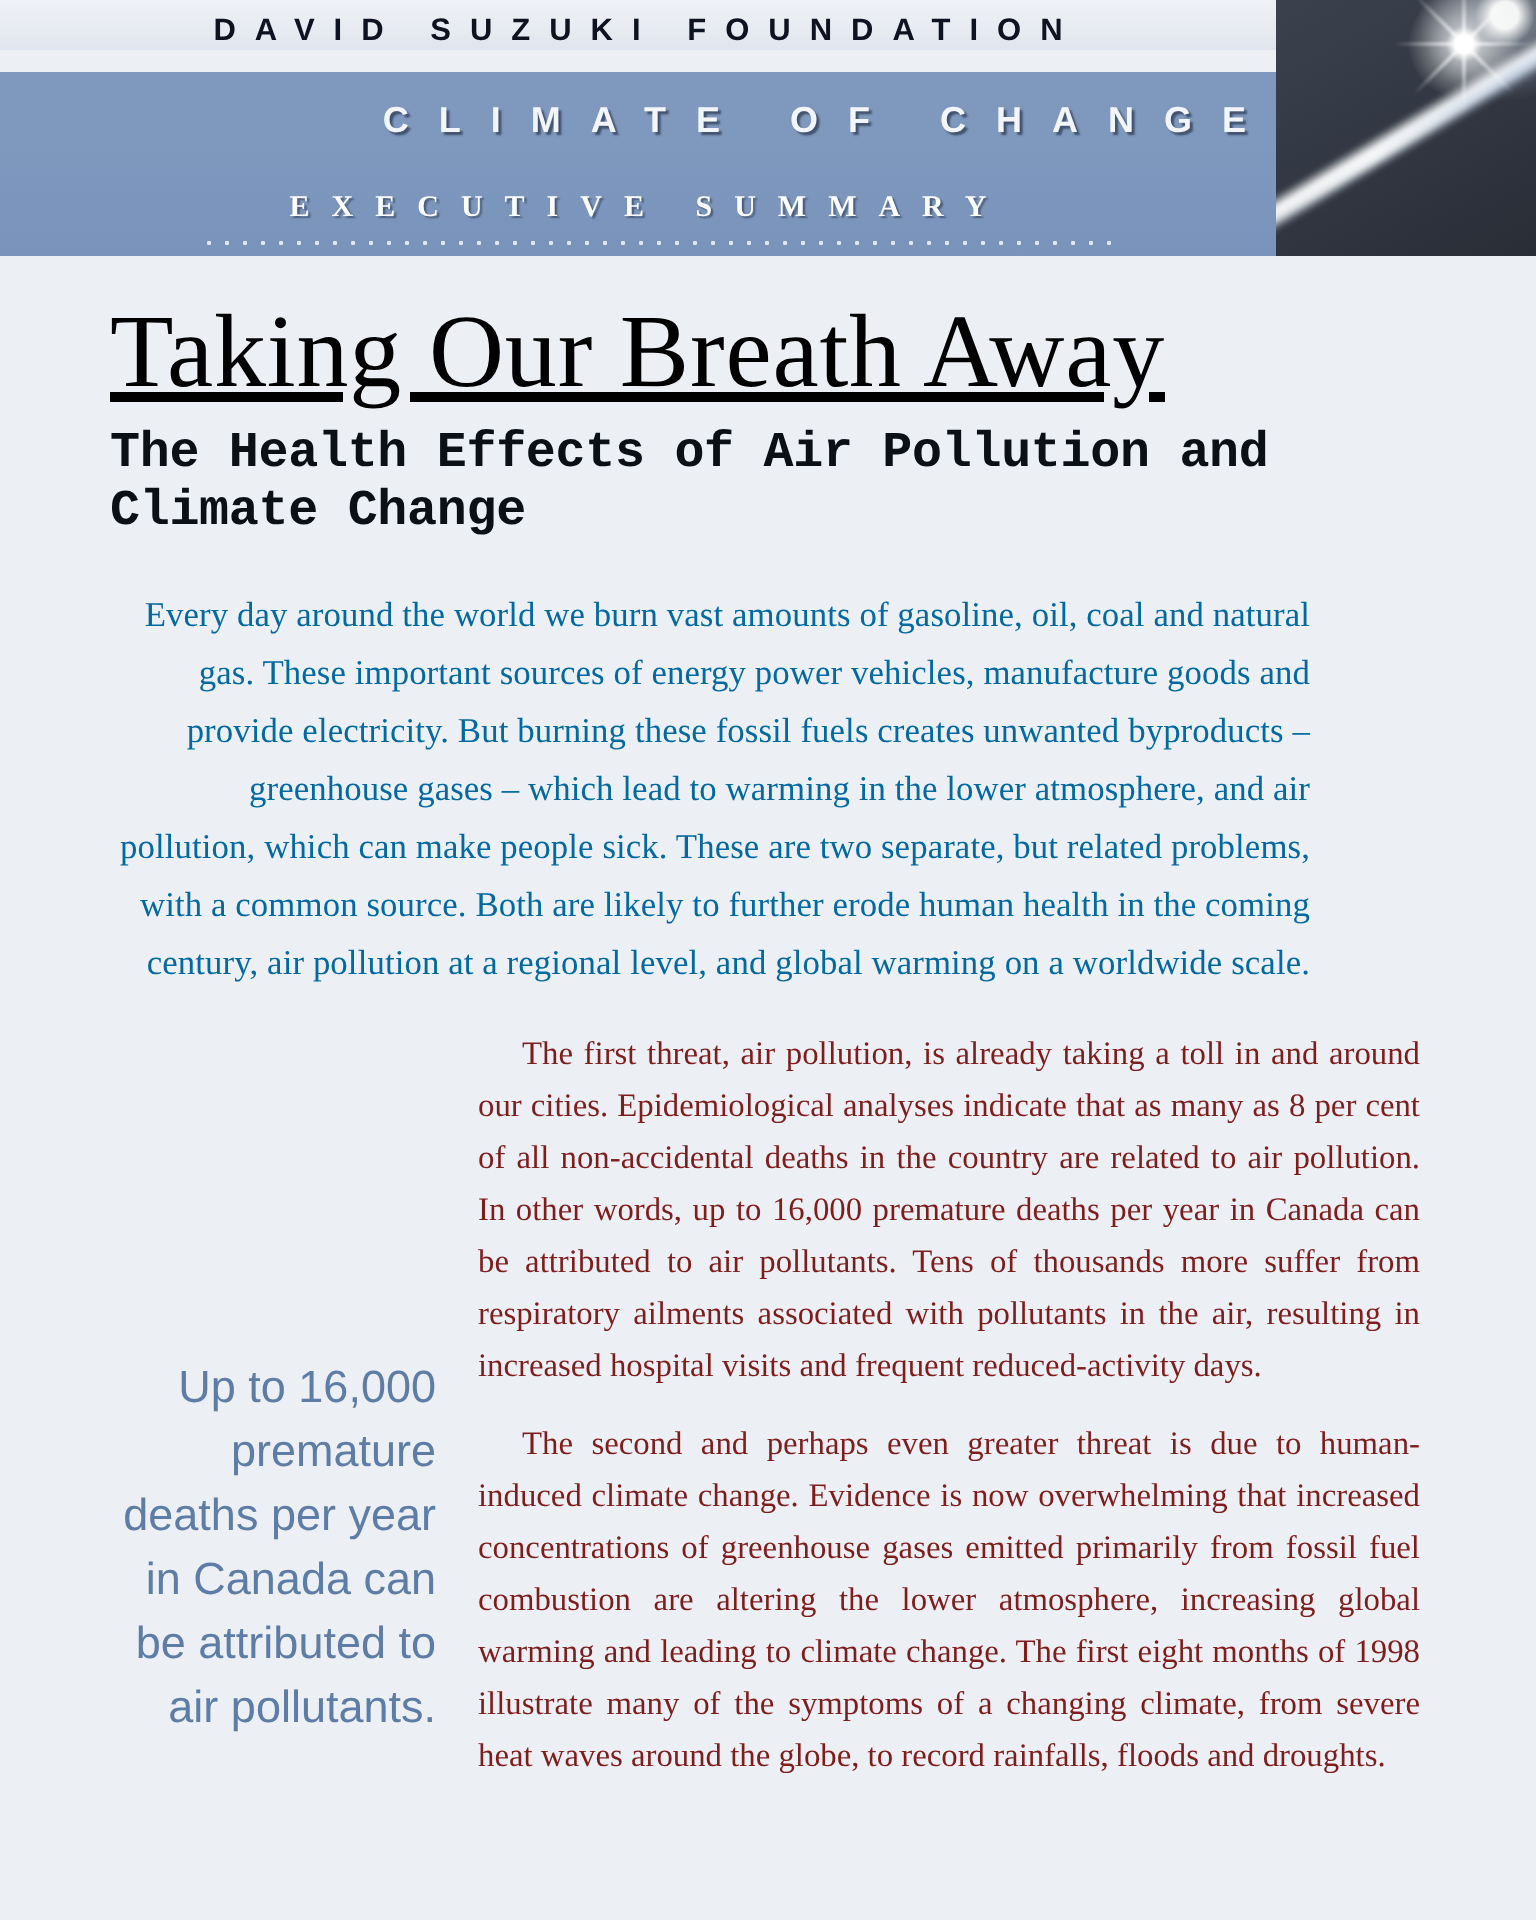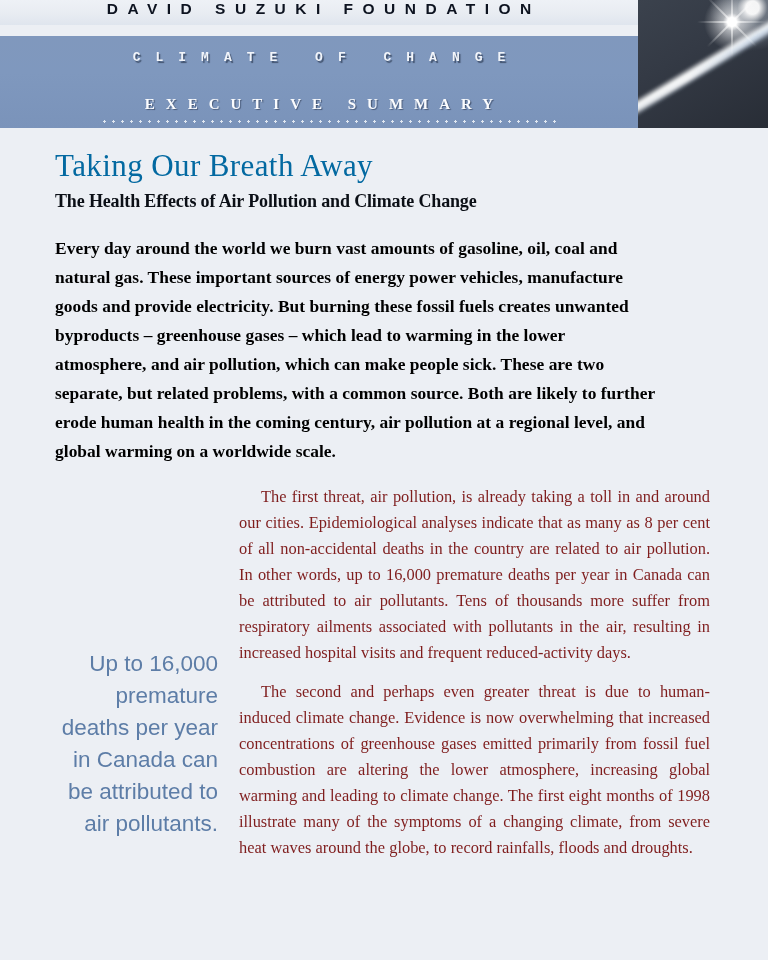--- a/index.html
+++ b/index.html
@@ -23,21 +23,21 @@
   }
 
   .org-strip {
     position: absolute;
     left: 0;
     top: 0;
     width: 638px;
     height: 25px;
     background: linear-gradient(to bottom, #eef1f6 0%, #e8ecf2 55%, #dfe5ee 100%);
     display: flex;
-    align-items: flex-start;
+    align-items: flex-end;
     justify-content: center;
   }
   .org-strip-name {
     font-family: "Liberation Sans", sans-serif;
     font-weight: bold;
     font-size: 15.5px;
     letter-spacing: 9.5px;
     color: #0d1320;
     text-indent: 9.5px;
     white-space: nowrap;
@@ -50,24 +50,24 @@
     width: 638px;
     height: 92px;
     background: linear-gradient(to bottom, #8098bd 0%, #7f98be 40%, #7a93ba 100%);
     overflow: hidden;
   }
   .band-title {
     position: absolute;
     left: 0;
     top: 14px;
     width: 638px;
-    text-align: center;
-    font-family: Liberation Mono, monospace;
-    font-weight: bold;
-    font-size: 13px;
+    text-align: right;
+    font-family: Liberation Sans, sans-serif;
+    font-weight: bold;
+    font-size: 18px;
     letter-spacing: 15px;
     text-indent: 15px;
     color: #f2f5fa;
     text-shadow: 1.5px 1.5px 1px rgba(15,25,45,0.55);
     white-space: nowrap;
   }
   .band-dots {
     position: absolute;
     left: 100px;
     top: 84px;
@@ -165,45 +165,47 @@
 
   
   .page-body {
     padding: 0 58px 0 55px;
   }
 
   .doc-title {
     margin: 20px 0 0 0;
     font-family: "Liberation Serif", serif;
     font-weight: normal;
-    font-size: 31px;
+    font-size: 52px;
     line-height: 1.04;
-    color: #0369a1;
+    color: #000000;
     letter-spacing: 0.4px;
+    text-decoration: underline;
   }
 
   .doc-subtitle {
     margin: 9px 0 11px 0;
-    font-family: Liberation Serif, serif;
-    font-weight: bold;
-    font-size: 18px;
+    font-family: Liberation Mono, monospace;
+    font-weight: bold;
+    font-size: 25px;
     line-height: 1.15;
     color: #0b0f16;
     letter-spacing: -0.15px;
   }
 
   .lede {
     margin: 22px 0 0 0;
     font-family: "Liberation Serif", serif;
-    font-weight: bold;
+    font-weight: normal;
     font-size: 17.4px;
     line-height: 1.67;
-    color: #000000;
+    color: #0369a1;
     letter-spacing: 0.05px;
     max-width: 600px;
+    text-align: right;
   }
 
   
   .columns {
     display: flex;
     margin-top: 18px;
   }
   .col-left {
     width: 163px;
     flex: 0 0 163px;

